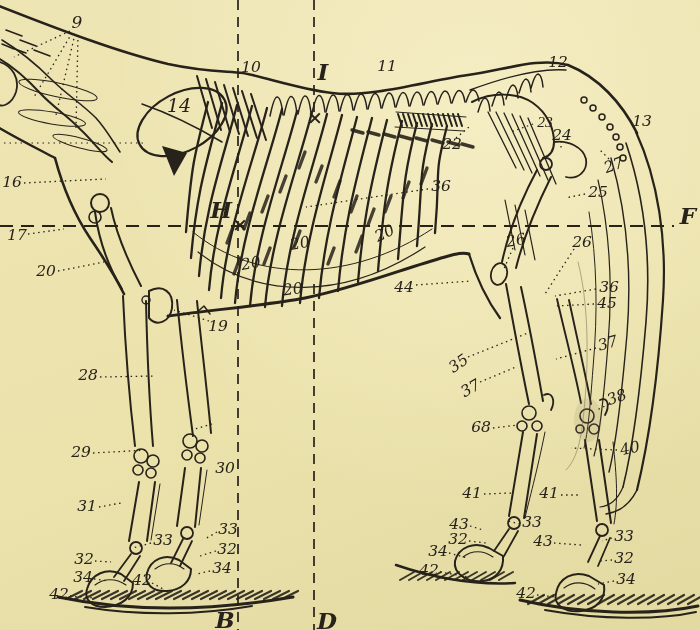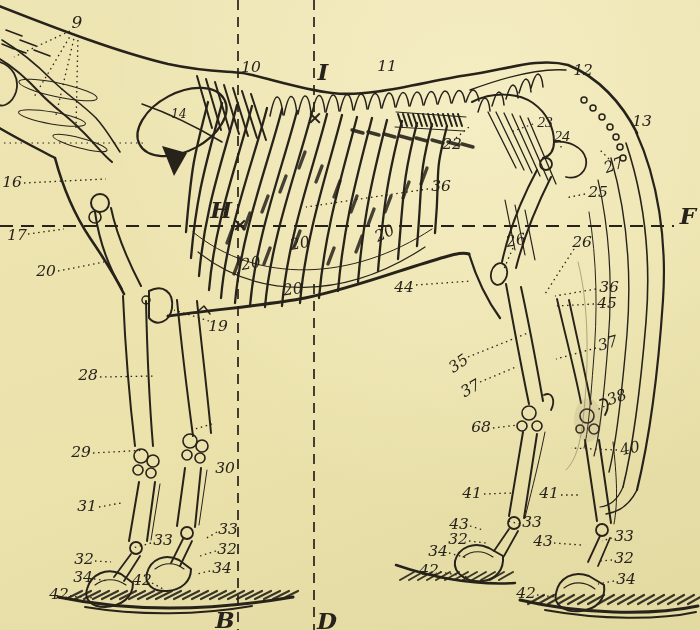--- a/index.html
+++ b/index.html
@@ -347,35 +347,35 @@
         <line x1="470" y1="526" x2="483" y2="530" stroke="#27221a" stroke-width="1.3" stroke-dasharray="1.5,3.6"></line>
         <line x1="554" y1="543" x2="581" y2="545" stroke="#27221a" stroke-width="1.3" stroke-dasharray="1.5,3.6"></line>
         <line x1="416" y1="285" x2="471" y2="281" stroke="#27221a" stroke-width="1.3" stroke-dasharray="1.5,3.6"></line>
         <line x1="594" y1="304" x2="556" y2="306" stroke="#27221a" stroke-width="1.3" stroke-dasharray="1.5,3.6"></line>
       </g>
   </svg>
   <div id="labels-layer">
       <span class="lbl " style="left: 77px; top: 22px; font-size: 17px;">9</span>
       <span class="lbl " style="left: 227px; top: 68px; margin-left: 24px;">10</span>
       <span class="lbl " style="left: 387px; top: 67px;">11</span>
-      <span class="lbl " style="left: 558px; top: 71px; margin-left: 25px;">12</span>
+      <span class="lbl " style="left: 558px; top: 63px;">12</span>
       <span class="lbl " style="left: 642px; top: 122px;">13</span>
-      <span class="lbl " style="left: 179px; top: 114px; font-size: 12px;">14</span>
+      <span class="lbl " style="left: 179px; top: 105px; font-size: 19px;">14</span>
       <span class="lbl " style="left: 12px; top: 183px;">16</span>
       <span class="lbl " style="left: 17px; top: 236px;">17</span>
       <span class="lbl " style="left: 46px; top: 272px;">20</span>
       <span class="lbl " style="left: 218px; top: 327px;">19</span>
       <span class="lbl " style="left: 385px; top: 234px; transform: translate(-50%, -50%) rotate(-25deg);">20</span>
       <span class="lbl " style="left: 300px; top: 244px; transform: translate(-50%, -50%) rotate(-10deg);">20</span>
       <span class="lbl " style="left: 251px; top: 264px; transform: translate(-50%, -50%) rotate(-10deg);">20</span>
       <span class="lbl " style="left: 293px; top: 290px; transform: translate(-50%, -50%) rotate(-8deg);">20</span>
       <span class="lbl " style="left: 441px; top: 187px;">36</span>
       <span class="lbl " style="left: 452px; top: 145px;">22</span>
       <span class="lbl " style="left: 545px; top: 122px; font-family: Liberation Serif, serif;">23</span>
-      <span class="lbl " style="left: 562px; top: 136px; font-family: Liberation Serif, serif;">24</span>
+      <span class="lbl " style="left: 562px; top: 136px;">24</span>
       <span class="lbl " style="left: 598px; top: 193px;">25</span>
       <span class="lbl " style="left: 516px; top: 241px; transform: translate(-50%, -50%) rotate(-10deg);">26</span>
       <span class="lbl " style="left: 582px; top: 243px;">26</span>
       <span class="lbl " style="left: 614px; top: 166px; transform: translate(-50%, -50%) rotate(-20deg);">27</span>
       <span class="lbl " style="left: 88px; top: 376px;">28</span>
       <span class="lbl " style="left: 81px; top: 453px;">29</span>
       <span class="lbl " style="left: 225px; top: 423px; margin-top: 46px;">30</span>
       <span class="lbl " style="left: 87px; top: 507px;">31</span>
       <span class="lbl " style="left: 84px; top: 560px;">32</span>
       <span class="lbl " style="left: 227px; top: 550px;">32</span>

